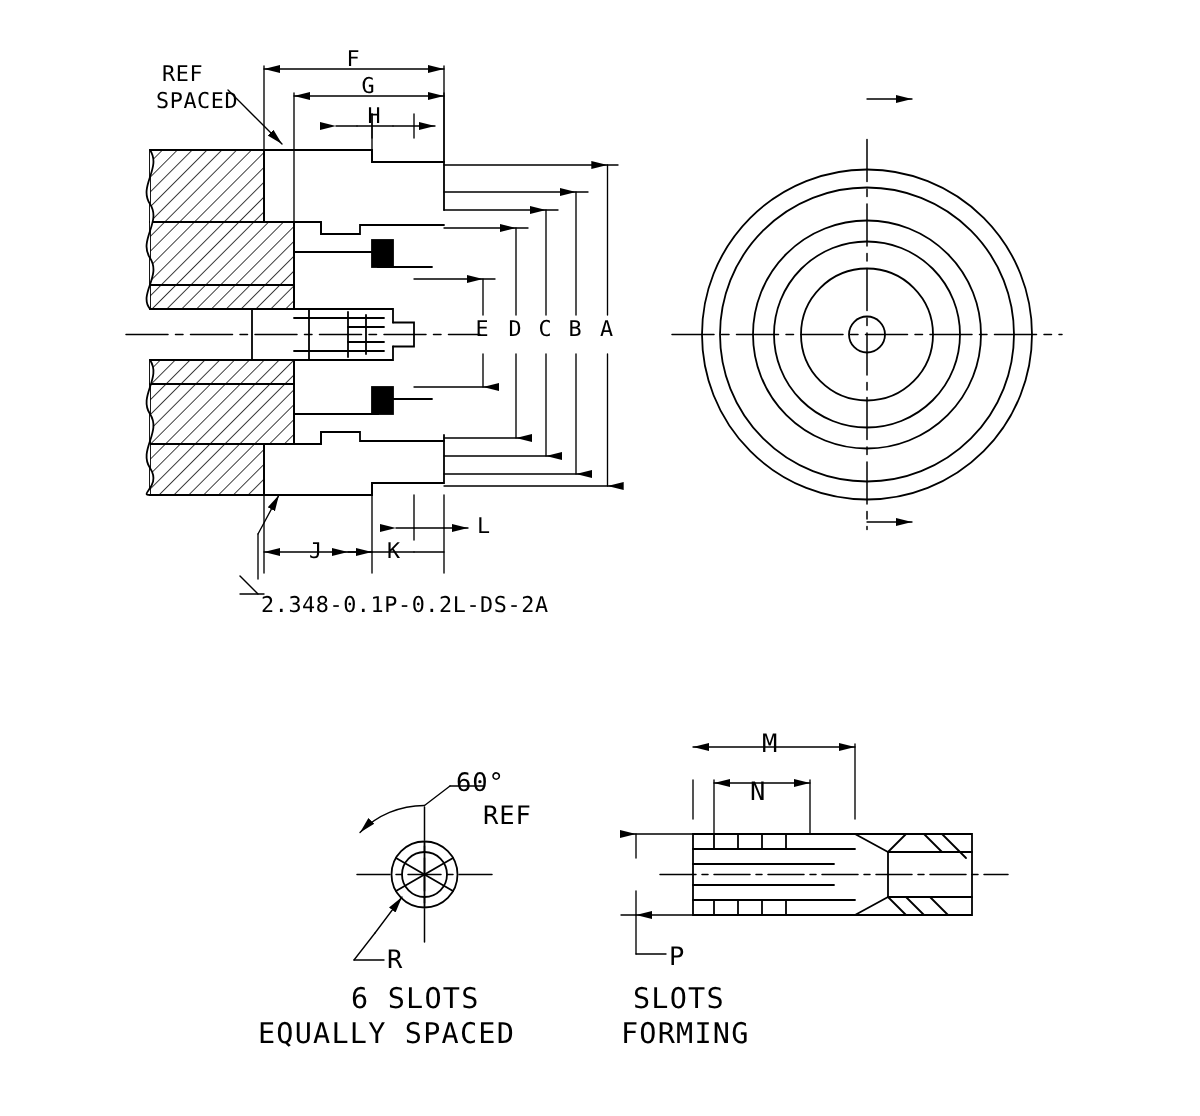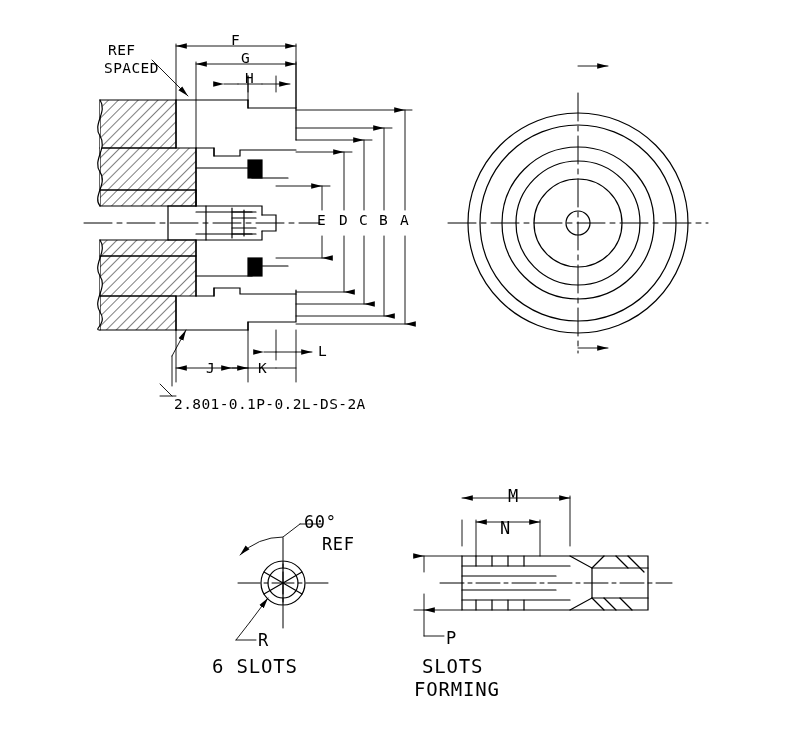--- a/index.html
+++ b/index.html
@@ -260,27 +260,28 @@
   <div class="lbl t13" style="left:317px; top:212px;">E</div>
   <div class="lbl t13" style="left:339px; top:212px;">D</div>
   <div class="lbl t13" style="left:359px; top:212px;">C</div>
   <div class="lbl t13" style="left:379px; top:212px;">B</div>
   <div class="lbl t13" style="left:400px; top:212px;">A</div>
 
   <div class="lbl t13" style="left:206px; top:360px;">J</div>
   <div class="lbl t13" style="left:258px; top:360px;">K</div>
   <div class="lbl t13" style="left:318px; top:343px;">L</div>
 
-  <div class="lbl t13" style="left:174px; top:396px;">2.801-0.1P-0.2L-DS-2A</div>
+  <div class="lbl t13" style="left:174px; top:396px;">2.348-0.1P-0.2L-DS-2A</div>
 
   <div class="lbl t16" style="left:304px; top:512px;">60°</div>
   <div class="lbl t16" style="left:322px; top:534px;">REF</div>
   <div class="lbl t16" style="left:258px; top:630px;">R</div>
 
-  <div class="lbl t18" style="left:212px; top:655px;">6 SLOTS</div>
+  <div class="lbl t18" style="left:234px; top:655px;">6 SLOTS</div>
+  <div class="lbl t18" style="left:172px; top:678px;">EQUALLY SPACED</div>
 
   <div class="lbl t16" style="left:508px; top:486px;">M</div>
   <div class="lbl t16" style="left:500px; top:518px;">N</div>
   <div class="lbl t16" style="left:446px; top:628px;">P</div>
 
   <div class="lbl t18" style="left:422px; top:655px;">SLOTS</div>
   <div class="lbl t18" style="left:414px; top:678px;text-align:right;">FORMING</div>
 
 </div>
 

